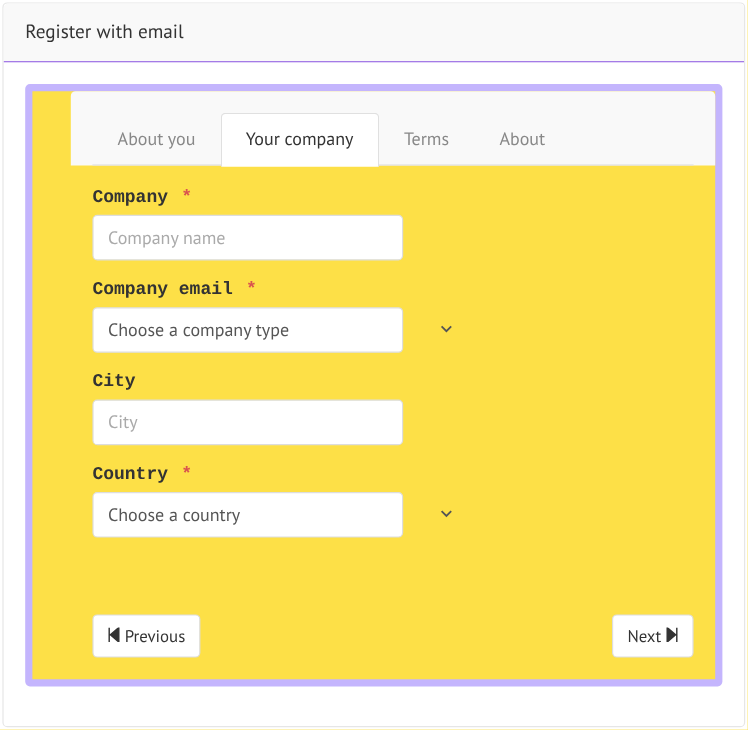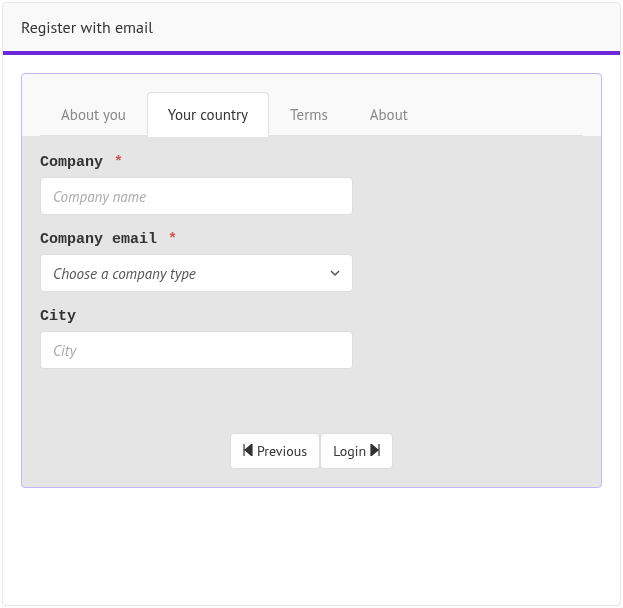--- a/index.html
+++ b/index.html
@@ -16,34 +16,35 @@
     }
     .card {
       border: 1px solid #e6e6e6;
       border-radius: 4px;
       margin: 2px;
       background: #fff;
       height: 604px;
     }
     .card-header {
       padding: 14px 18px;
-      border-bottom: 4px solid #6d28d9;
+      border-bottom: 1px solid #6d28d9;
       background: #f9f9f9;
       font-size: 16px;
       color: #333;
       font-weight: 400;
       border-radius: 4px 4px 0 0;
     }
     .card-body {
       padding: 18px;
     }
     .wizard-panel {
-      border: 1px solid #c4b5fd;
-      border-radius: 4px;
-      background: #e5e5e5;
+      border: 6px solid #c4b5fd;
+      border-radius: 4px;
+      background: #fde047;
+      padding-left: 32px;
     }
     .tabs {
       display: flex;
       background: #f9f9f9;
       border-radius: 4px 4px 0 0;
       padding: 0 18px;
       padding-top: 18px;
       position: relative;
     }
     .tabs::after {
@@ -85,31 +86,30 @@
       font-size: 15px;
       color: #333;
       margin-bottom: 6px;
       font-family: Liberation Mono, monospace;
     }
     .req {
       color: #d9534f;
       margin-left: 2px;
     }
     .form-control {
-      width: 313px;
+      width: 259px;
       max-width: 100%;
       padding: 8px 12px;
       font-size: 15px;
       color: #555;
       border: 1px solid #ddd;
       border-radius: 4px;
       background: #fff;
       font-family: inherit;
       height: 38px;
-      font-style: italic;
     }
     .form-control::placeholder {
       color: #aaa;
     }
     select.form-control {
       appearance: none;
       -webkit-appearance: none;
       -moz-appearance: none;
       background-image: none;
       padding-right: 36px;
@@ -123,21 +123,21 @@
     .select-wrap .chevron {
       position: absolute;
       right: 12px;
       top: 50%;
       transform: translateY(-50%);
       pointer-events: none;
       color: #555;
     }
     .wizard-footer {
       display: flex;
-      justify-content: center;
+      justify-content: space-between;
       padding: 18px;
       padding-top: 30px;
     }
     .btn {
       display: inline-flex;
       align-items: center;
       gap: 4px;
       padding: 8px 12px;
       font-size: 14px;
       color: #333;
@@ -160,21 +160,21 @@
     <span>Register with email</span>
   </div>
   <div class="card-body">
     <div class="wizard-panel">
 
       <div class="tabs">
         <div class="tab">
           <span>About you</span>
         </div>
         <div class="tab active">
-          <span>Your country</span>
+          <span>Your company</span>
         </div>
         <div class="tab">
           <span>Terms</span>
         </div>
         <div class="tab">
           <span>About</span>
         </div>
       </div>
 
       <div class="wizard-body">
@@ -204,34 +204,50 @@
           </div>
         </div>
 
         <div class="form-group">
           <label class="form-label">
             <span>City</span>
           </label>
           <input type="text" class="form-control" placeholder="City" style="">
         </div>
 
+        <div class="form-group">
+          <label class="form-label">
+            <span>Country</span>
+            <span class="req">*</span>
+          </label>
+          <div class="select-wrap">
+            <select class="form-control">
+              <option>Choose a country</option>
+            </select>
+            <span class="chevron">
+              <svg width="12" height="12" viewBox="0 0 12 12">
+                  <path d="M2 4 L6 8 L10 4" fill="none" stroke="currentColor" stroke-width="1.5"></path>
+                </svg>
+            </span>
+          </div>
+        </div>
 
       </div>
 
       <div class="wizard-footer">
         <button class="btn">
           <span>
             <svg viewBox="0 0 10 12">
                 <path d="M1 0 L1 12 M9 0 L2 6 L9 12 Z" fill="currentColor" stroke="currentColor" stroke-width="1.2"></path>
               </svg>
           </span>
           <span>Previous</span>
         </button>
         <button class="btn">
-          <span>Login</span>
+          <span>Next</span>
           <span>
             <svg viewBox="0 0 10 12">
                 <path d="M9 0 L9 12 M1 0 L8 6 L1 12 Z" fill="currentColor" stroke="currentColor" stroke-width="1.2"></path>
               </svg>
           </span>
         </button>
       </div>
 
     </div>
   </div>

